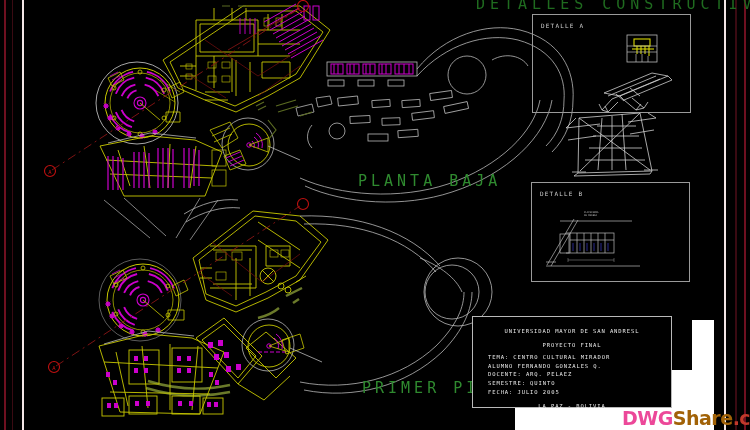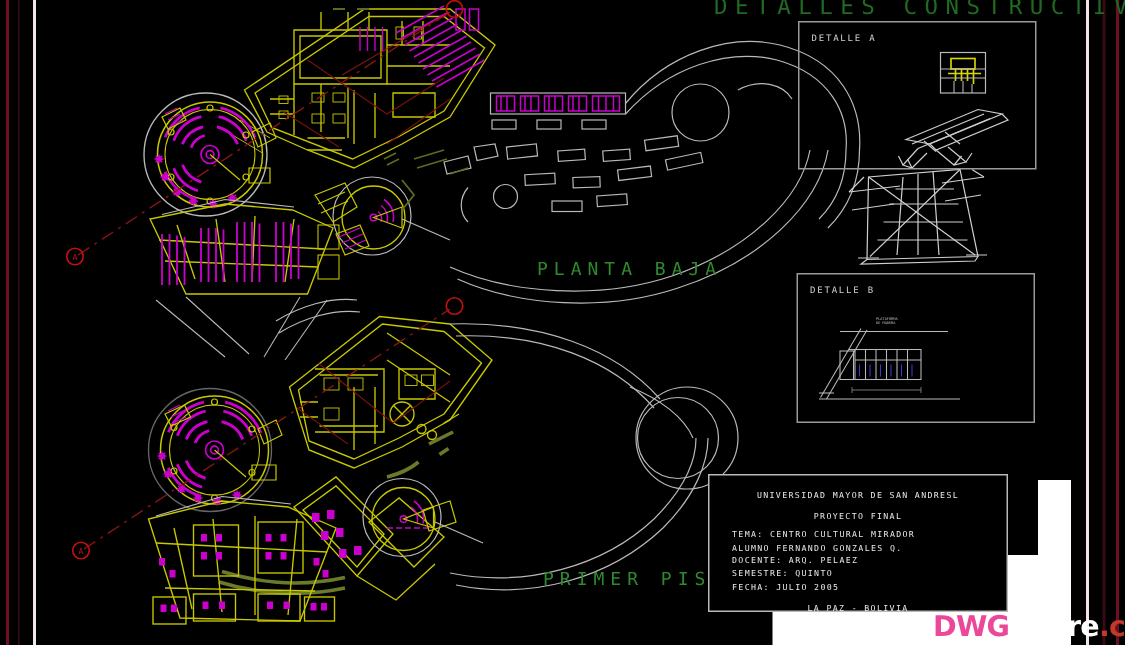--- a/index.html
+++ b/index.html
@@ -17,21 +17,21 @@
 
   
   .sheet-title{
     position:absolute;color:#1f6b1f;
     font-family:"DejaVu Sans Mono","Liberation Mono",monospace;
     letter-spacing:5px;white-space:nowrap;
   }
   .plan-label{
     position:absolute;color:#2f8a2f;
     font-family:"DejaVu Sans Mono","Liberation Mono",monospace;
-    letter-spacing:4px;white-space:nowrap;font-size:12px;
+    letter-spacing:4px;white-space:nowrap;font-size:15px;
   }
   .det-box{position:absolute;border:1px solid #9a9a9a;background:transparent;}
   .det-label{
     position:absolute;color:#cfcfcf;font-size:6px;letter-spacing:1.2px;
     font-family:"DejaVu Sans Mono","Liberation Mono",monospace;white-space:nowrap;
   }
 
   
   #title-block{
     position:absolute;border:1px solid #b9b9b9;background:#000;
@@ -43,21 +43,21 @@
   #title-block .rows{margin-top:4px;padding-left:9px;}
   #title-block .foot{text-align:center;margin-top:6px;}
   .tb-white{position:absolute;background:#ffffff;}
 
   
   #watermark{
     position:absolute;font-family:"DejaVu Sans","Liberation Sans",sans-serif;
     font-weight:bold;font-size:19px;letter-spacing:-0.5px;white-space:nowrap;
   }
   #watermark .w1{color:#ec4899;}
-  #watermark .w2{color:#ffffff;}
+  #watermark .w2{color:#a16207;}
   #watermark .w3{color:#c0392b;}
 </style>
 </head>
 <body>
 
 <div id="stage">
 
   <div class="frame-line" style="left:4px;top:0;width:2px;height:430px;"></div>
   <div class="frame-line" style="left:12px;top:0;width:1px;height:430px;background:#3a0a12;"></div>
   <div class="frame-white" style="left:22px;top:0;width:2px;height:430px;"></div>

